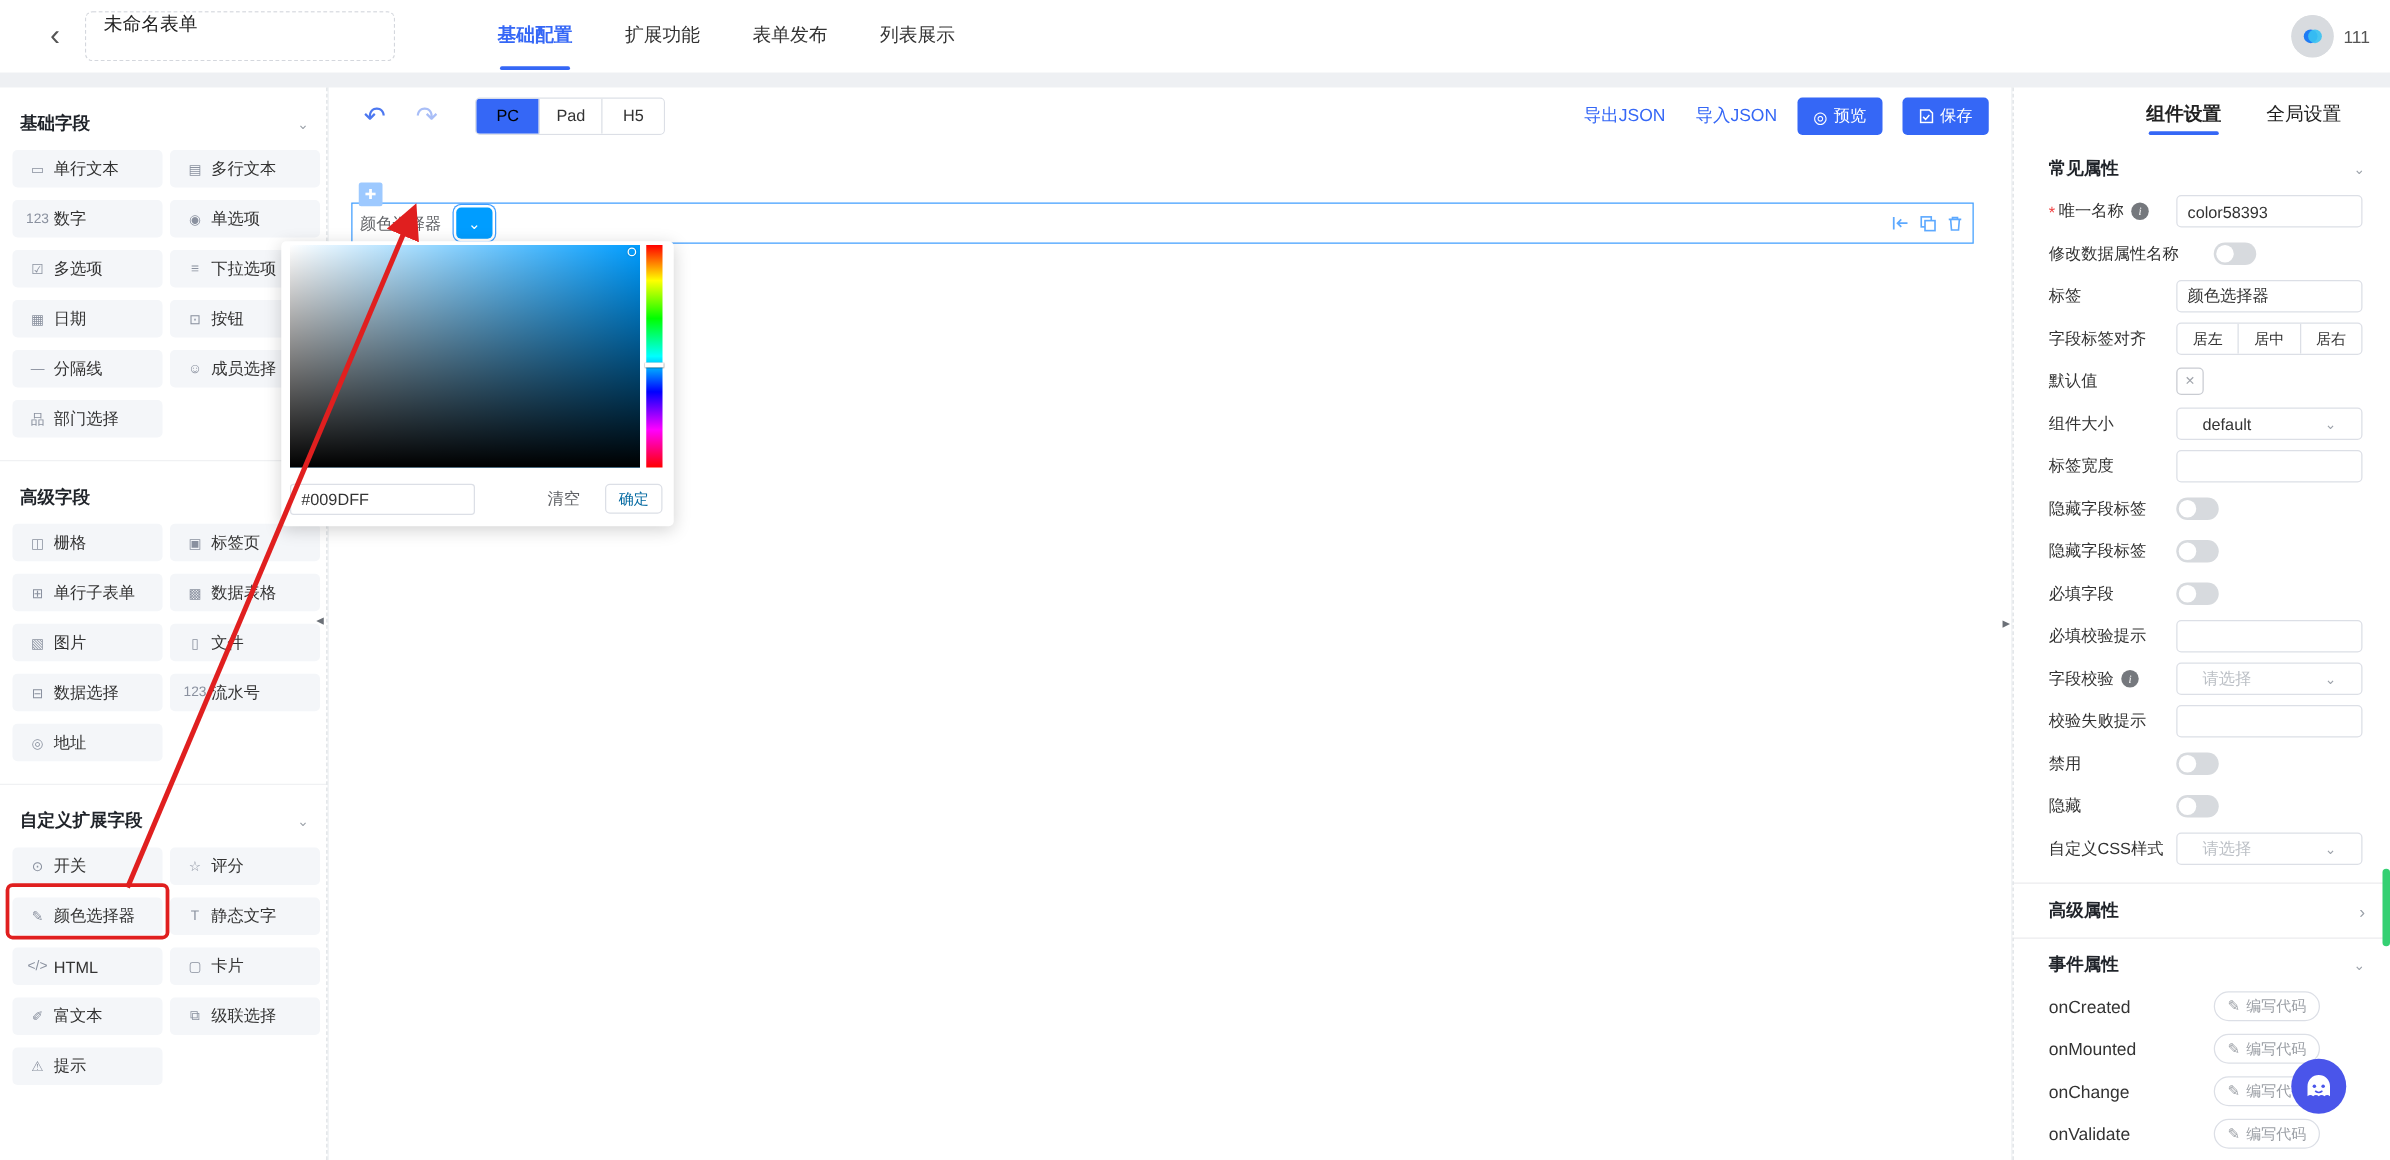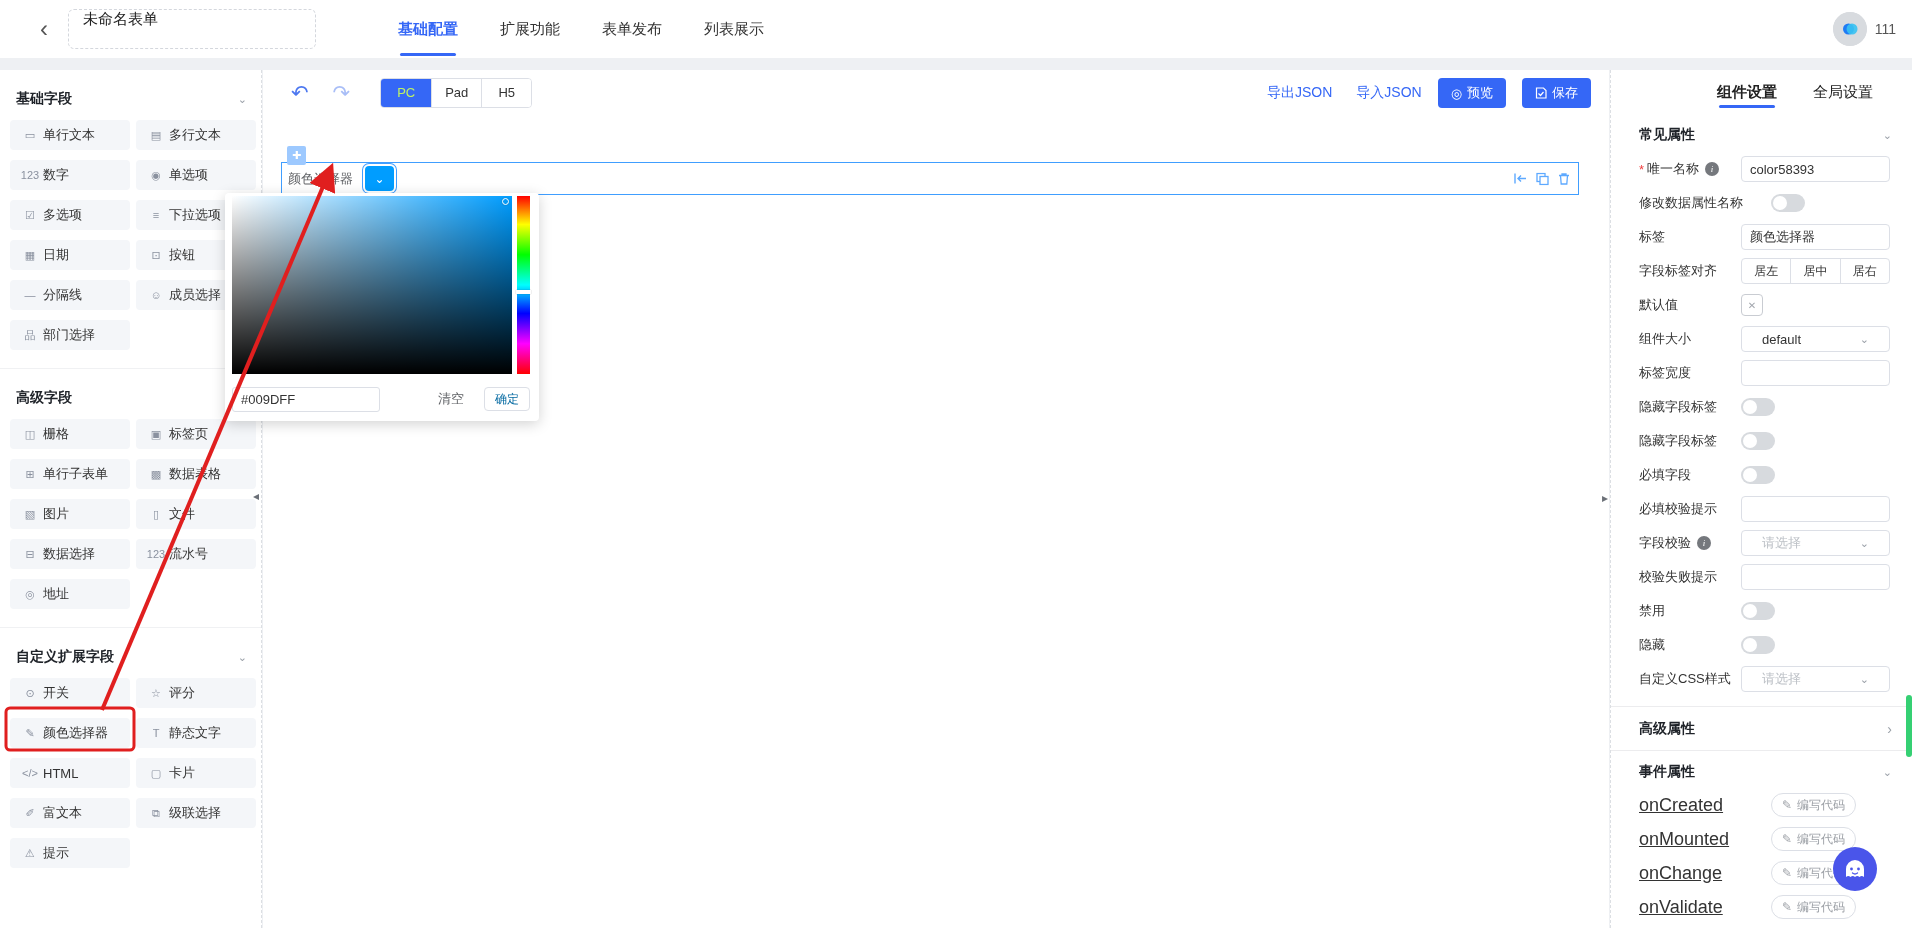--- a/index.html
+++ b/index.html
@@ -34,21 +34,21 @@
   .sdivider{border-top:1px solid #f0f1f3;margin-top:18px;}
 
   
   .canvas{position:absolute;top:70px;left:263px;width:1346px;bottom:0;background:#fff;}
   .ctoolbar{height:40px;display:flex;align-items:center;padding:6px 18px 0 28px;}
   .tool-undo{font-size:21px;color:#4d78f0;cursor:pointer;}
   .tool-redo{font-size:21px;color:#a9bef7;margin-left:24px;cursor:pointer;}
   .devgroup{margin-left:30px;display:flex;border:1px solid #dcdfe6;border-radius:4px;overflow:hidden;height:30px;}
   .dev{width:50px;line-height:28px;text-align:center;font-size:13px;color:#333;border-left:1px solid #dcdfe6;cursor:pointer;background:#fff;}
   .dev:first-child{border-left:none;}
-  .dev.active{background:var(--primary,#3567f6);color:#bef264;}
+  .dev.active{background:var(--primary,#3567f6);color:#000000;}
   .csp{flex:1;}
   .jsonlink{color:var(--primary,#3567f6);font-size:14px;margin-left:24px;cursor:pointer;white-space:nowrap;}
   .cbtn{height:30px;border-radius:4px;background:var(--primary,#3567f6);color:#fff;font-size:13px;
         display:flex;align-items:center;gap:5px;padding:0 13px;margin-left:16px;cursor:pointer;white-space:nowrap;}
   .cbtn .bicon{font-size:13px;line-height:1;display:inline-flex;}
 
   .dragtile{position:absolute;left:24px;top:76px;width:19px;height:19px;background:#9dc9ff;color:#fff;
             border-radius:2px;display:flex;align-items:center;justify-content:center;font-size:11px;z-index:6;cursor:move;}
   .fieldrow{position:absolute;left:18px;right:30px;top:92px;height:33px;border:1px solid var(--fieldblue,#409eff);
             background:#fff;display:flex;align-items:center;z-index:5;}
@@ -97,21 +97,21 @@
   .ptoggle::after{content:"";position:absolute;left:2px;top:2px;width:14px;height:14px;border-radius:50%;background:#fff;}
   .pseg{display:flex;width:100%;height:26px;border:1px solid #dcdfe6;border-radius:4px;overflow:hidden;background:#fff;}
   .pseg span{flex:1;display:flex;align-items:center;justify-content:center;font-size:12px;color:#333;border-left:1px solid #dcdfe6;cursor:pointer;}
   .pseg span:first-child{border-left:none;}
   .pclearbox{width:22px;height:22px;border:1px solid #c9ccd2;border-radius:4px;display:flex;align-items:center;justify-content:center;
              color:#a2a6ad;font-size:10px;cursor:pointer;}
   .rdivider{border-top:1px solid #ececee;margin:14px 0 0 0;}
   .advrow{display:flex;justify-content:space-between;align-items:center;height:44px;padding:0 20px 0 28px;
           font-weight:700;font-size:14px;color:#1f2329;border-bottom:1px solid #ececee;cursor:pointer;}
   .erow{position:relative;display:flex;align-items:center;margin:0 22px 10px 28px;height:24px;}
-  .ename{font-size:18px;color:#333;text-decoration:underline;}
+  .ename{font-size:14px;color:#333;}
   .epill{position:absolute;left:132px;display:flex;align-items:center;gap:5px;border:1px solid #dcdfe6;border-radius:12px;
          height:24px;padding:0 10px;color:#9b9fa5;font-size:12px;cursor:pointer;background:#fff;white-space:nowrap;}
 
   
   .collapse-handle{position:absolute;color:#6b7077;font-size:12px;z-index:20;cursor:pointer;line-height:1;}
   .overlay-svg{position:absolute;left:0;top:0;z-index:100;pointer-events:none;}
   .chat-bubble{position:absolute;left:1832px;top:846px;width:46px;height:46px;z-index:120;cursor:pointer;}
   .green-scroll{position:absolute;right:0;top:695px;width:6px;height:62px;background:#35d073;border-radius:3px;z-index:130;cursor:pointer;}
 </style>
 </head>

